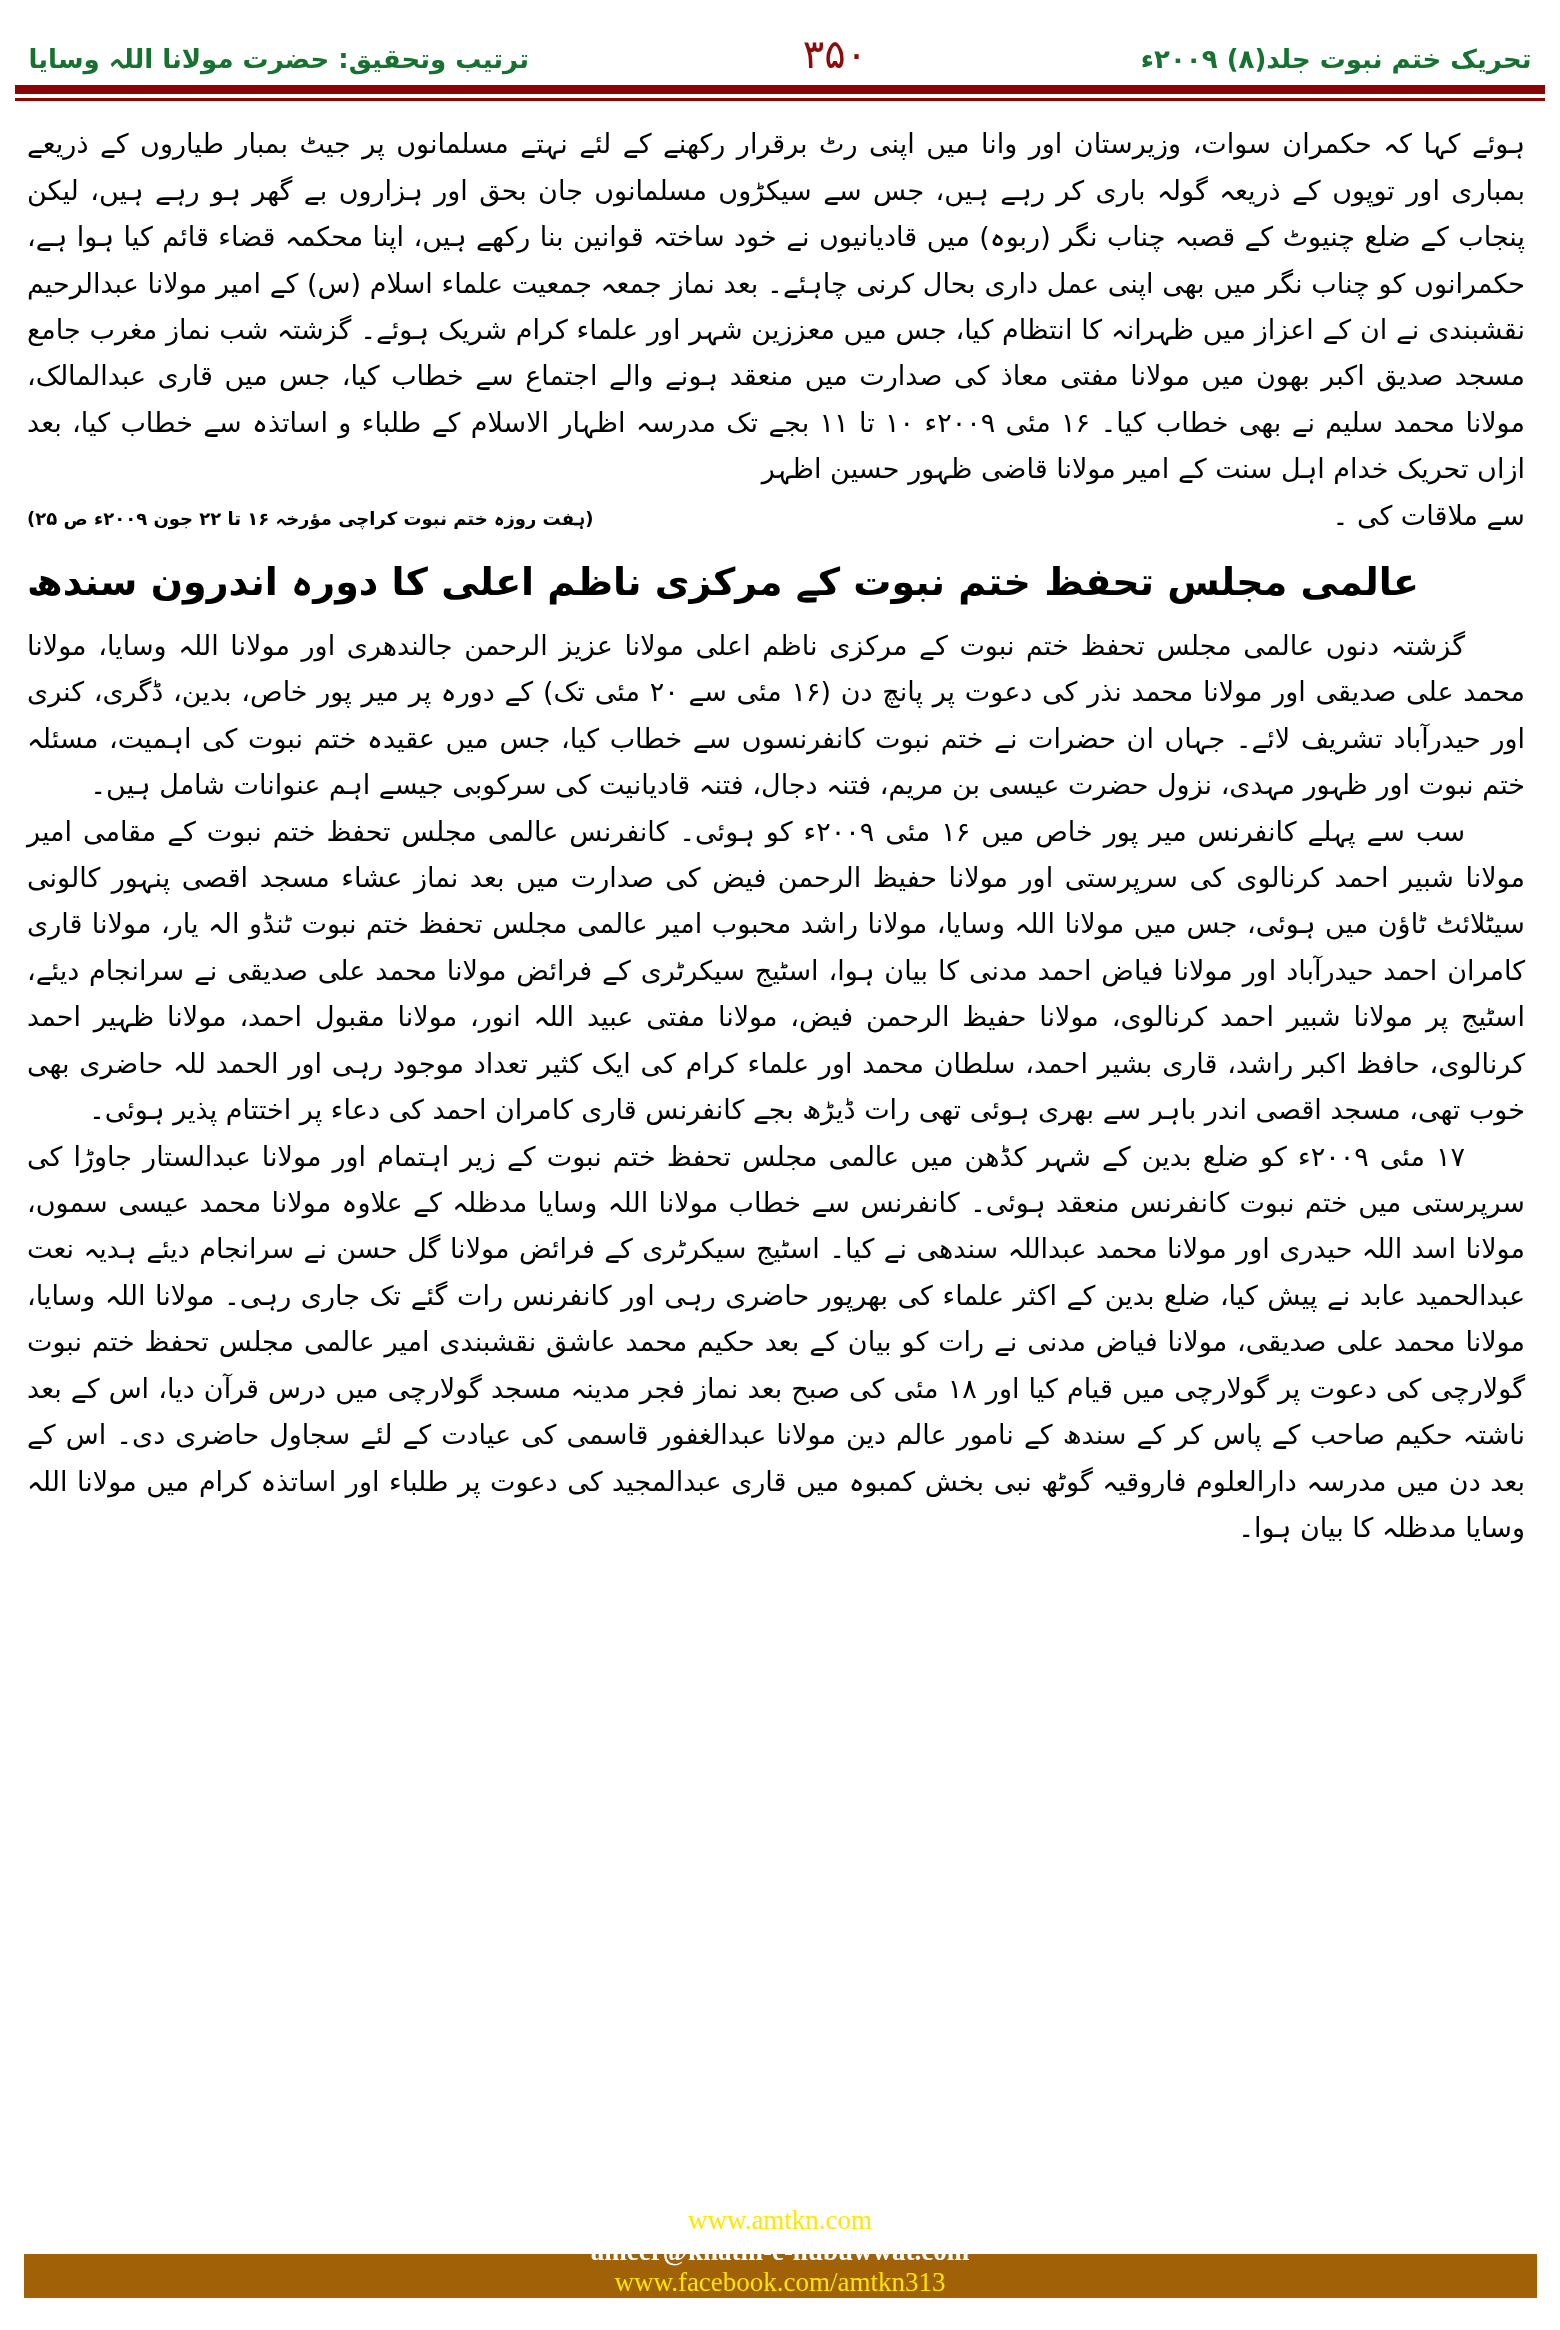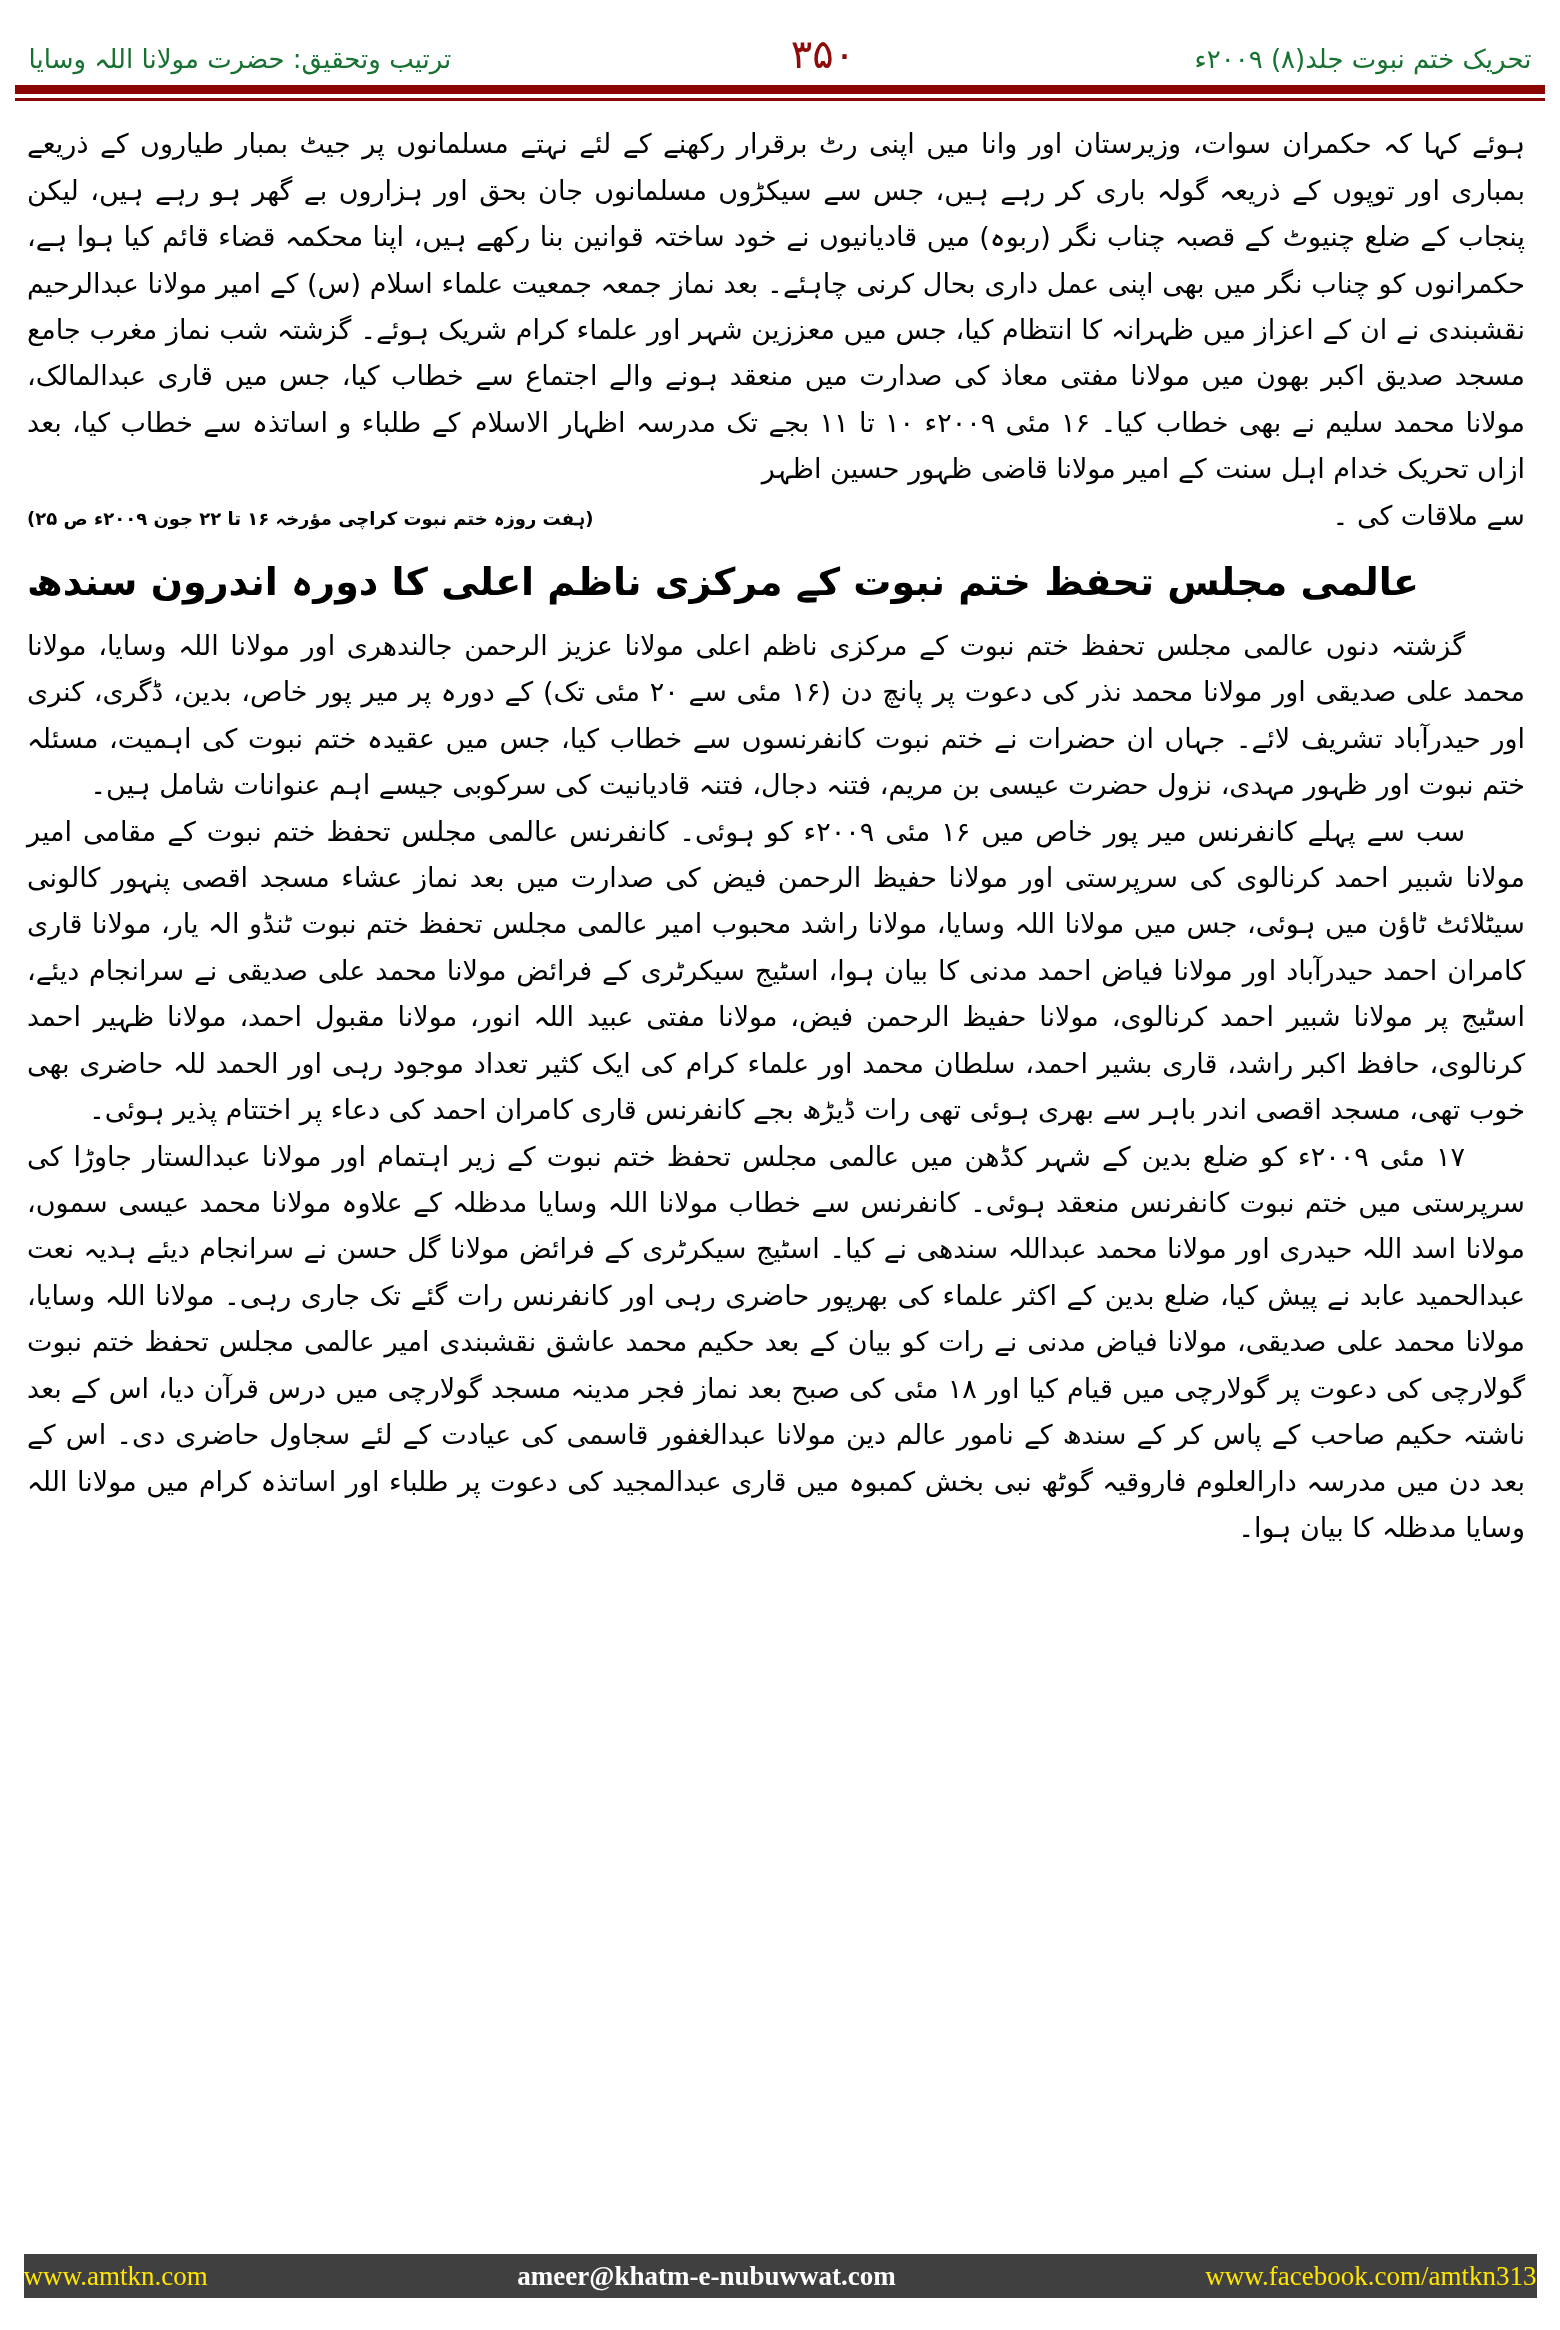--- a/index.html
+++ b/index.html
@@ -7,21 +7,21 @@
     width:1560px;height:2330px;box-sizing:border-box;
     display:flex;flex-direction:column;background:#ffffff;
     font-family:"DejaVu Sans",sans-serif;color:#000;
   }
   
   .header{
     direction:rtl;display:flex;justify-content:space-between;align-items:flex-end;
     padding:18.5px 28.6px 3.4px 28.6px;
   }
   .header .book-title,.header .credit{
-    color:#177231;font-weight:normal;font-size:26px;white-space:nowrap;
+    color:#177231;font-weight:bold;font-size:26px;white-space:nowrap;
   }
   .header .pagenum{
     color:#8e0b0b;font-weight:normal;font-size:40px;line-height:1;align-self:center;
     margin-top:15px;
   }
   .rule{margin:8.4px 15px 0 15px;}
   .rule .thick{height:9.2px;background:#8b0505;}
   .rule .gap{height:3.4px;background:#ffffff;}
   .rule .thin{height:3.4px;background:#8b0505;}
   
@@ -36,23 +36,23 @@
   }
   .lastline .tail{white-space:nowrap;}
   .lastline .citation{
     font-size:18px;font-weight:bold;white-space:nowrap;direction:rtl;
   }
   h1.section-heading{
     text-align:left;font-size:38px;font-weight:bold;margin:17px 0 13.4px 0;line-height:1.4;
   }
   
   .footer{
-    margin:0 23.5px 32px 23.5px;height:44px;background:#404040;
-    display:flex;direction:ltr;justify-content:space-between;align-items:center;
-    font-family:"Liberation Serif",serif;font-size:27px;
+    margin:0 23.5px 32px 23.5px;height:44px;background:#a16207;
+    display:flex;direction:ltr;justify-content:flex-end;align-items:center;
+    font-family:"Liberation Serif",serif;font-size:27px;flex-direction:column;
   }
   .footer .link-yellow{color:#ffe600;}
   .footer .link-white{color:#ffffff;font-weight:bold;}
 </style>
 </head>
 <body>
 
 <div class="page">
 
   <div class="header">

